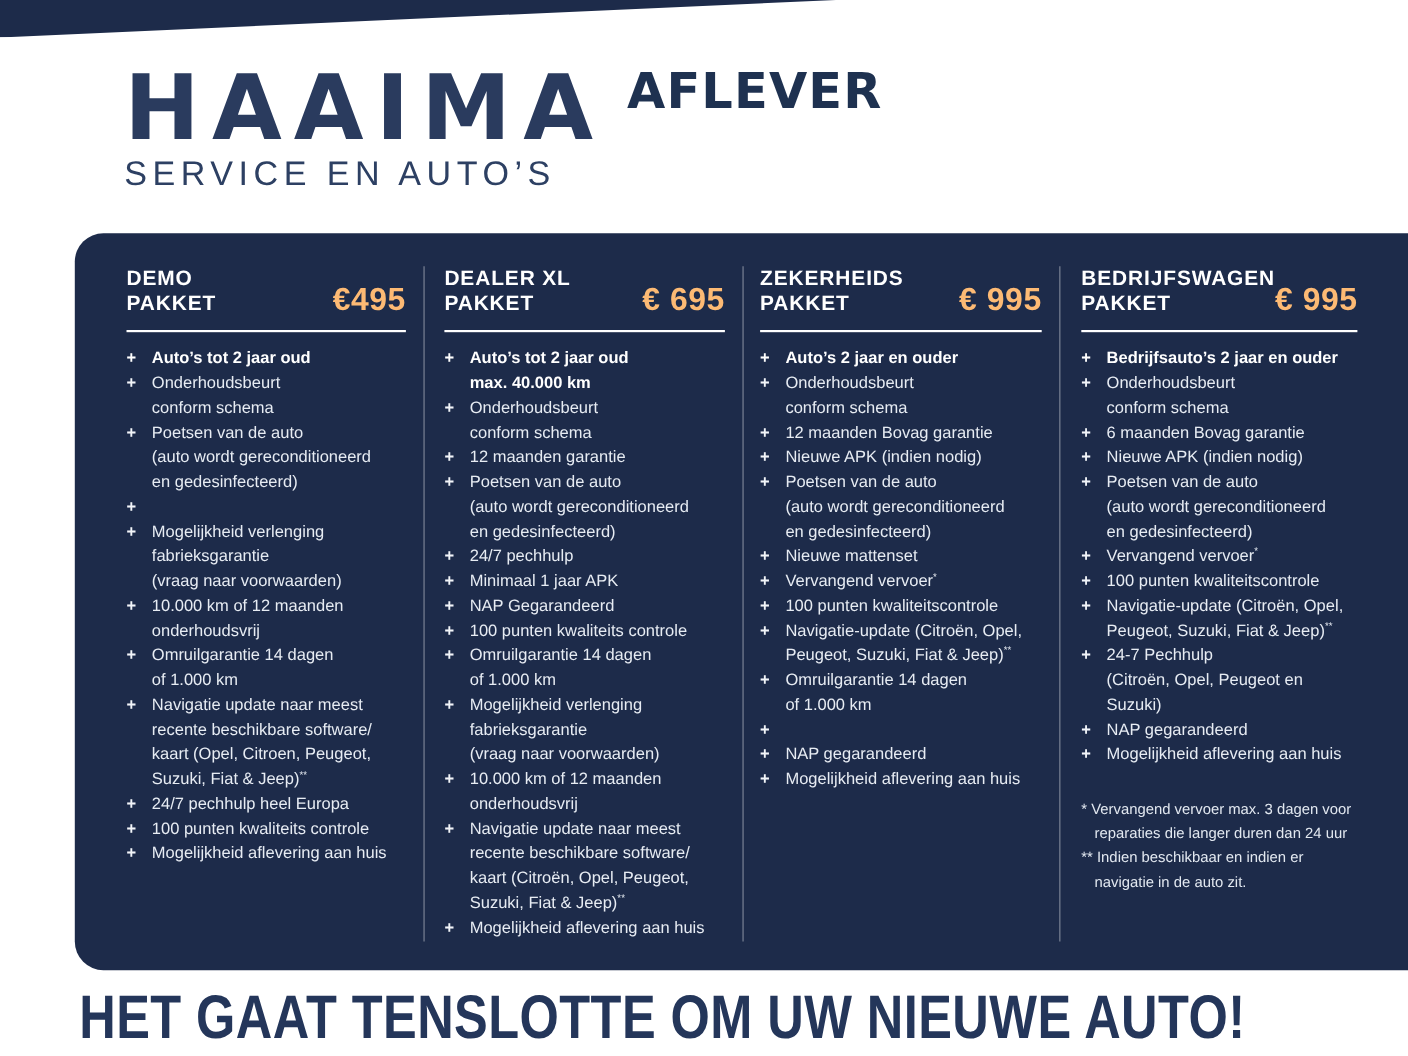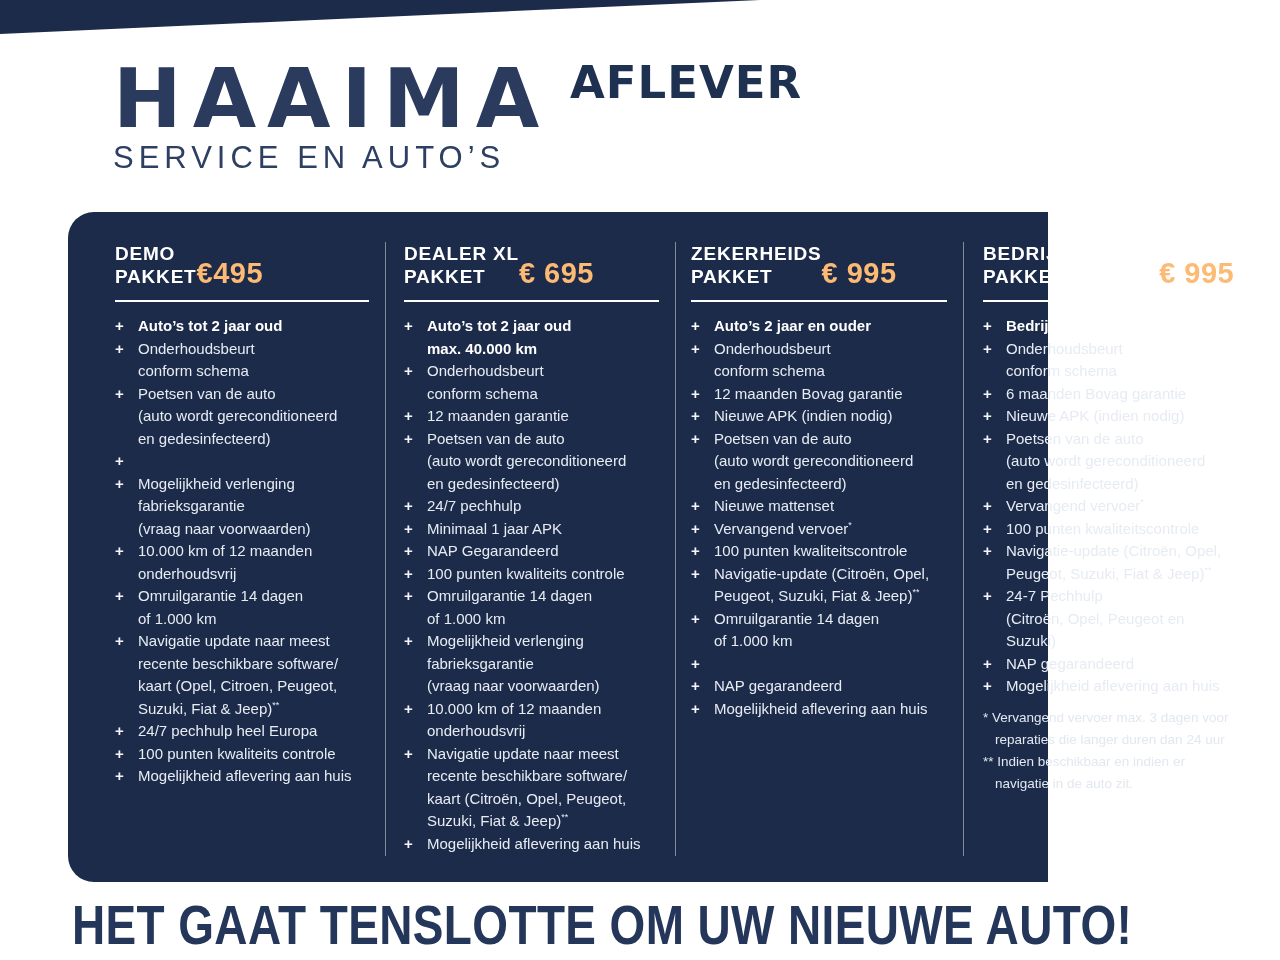--- a/index.html
+++ b/index.html
@@ -1,18 +1,18 @@
 <!DOCTYPE html>
 <html><head>
 <meta charset="utf-8">
 <style>
   * { margin:0; padding:0; box-sizing:border-box; }
   html,body { width:1280px; height:960px; background:#ffffff;
               font-family:"Liberation Sans", sans-serif; overflow:hidden; }
-  .page { position:relative; width:1048px; height:960px; background:#ffffff;text-decoration:underline; }
+  .page { position:relative; width:1280px; height:960px; background:#ffffff;text-decoration:underline; }
 
   
   .top-wedge { position:absolute; left:0; top:0; width:760px; height:34px;
                background:#1d2b4a; clip-path:polygon(0 0,100% 0,0 100%); }
 
   
   .brand { position:absolute; left:113px; top:58px; color:#2a3b5e; }
   .logo { font-family:"DejaVu Sans", sans-serif; font-weight:bold;
           font-size:82px; line-height:1; letter-spacing:11px; color:#2a3b5e; }
   .logo-sub { margin-top:0; font-size:31px; letter-spacing:5px;
@@ -28,34 +28,34 @@
            background:#1d2b4a; border-radius:26px 0 0 26px;
            padding:30px 0 0 47px; color:#e7ecf3; }
 
   .columns { display:grid; grid-template-columns:270px 290px 288px 1fr;
              min-height:614px; }
   .package-col { padding:0 16px 0 0; }
   .package-col:nth-child(2) { border-left:1px solid rgba(255,255,255,0.45); padding-left:18px; }
   .package-col:nth-child(3) { border-left:1px solid rgba(255,255,255,0.45); padding-left:15px; }
   .package-col:nth-child(4) { border-left:1px solid rgba(255,255,255,0.45); padding-left:19px; padding-right:48px; }
 
-  .pkg-header { display:flex; justify-content:flex-start; align-items:flex-end; }
+  .pkg-header { display:flex; justify-content:space-between; align-items:flex-end; }
   .pkg-name { font-size:19px; font-weight:bold; color:#ffffff;
               letter-spacing:0.8px; line-height:1.22; }
   .pkg-price { font-size:29px; font-weight:bold; color:#fdba74;
                letter-spacing:0.5px; line-height:1; white-space:nowrap; }
   .pkg-rule { border-top:2px solid #ffffff; margin:12px 0 13px 0; }
 
   .pkg-list { font-size:15px; line-height:22.5px; color:#e7ecf3; }
   .pkg-item { display:flex; }
   .pkg-item .plus { width:23px; flex:none; font-weight:bold; color:#f2f5f9; }
   .pkg-item.bold .item-text, .pkg-item.bold .plus { font-weight:bold; color:#ffffff; }
   .item-text sup { font-size:9px; line-height:0; }
 
-  .footnotes { margin-top:9px; font-size:13.5px; line-height:22px; color:#e2e8f0; }
+  .footnotes { margin-top:27px; font-size:13.5px; line-height:22px; color:#e2e8f0; }
   .footnote { padding-left:12px; text-indent:-12px; }
 
   
   .footer-tagline { position:absolute; left:72px; top:892px;
                     font-size:56px; font-weight:bold; color:#24365a;
                     white-space:nowrap; display:inline-block;
                     transform:scaleX(0.82); transform-origin:left top;
                     letter-spacing:0.5px; }
 </style>
 </head>

